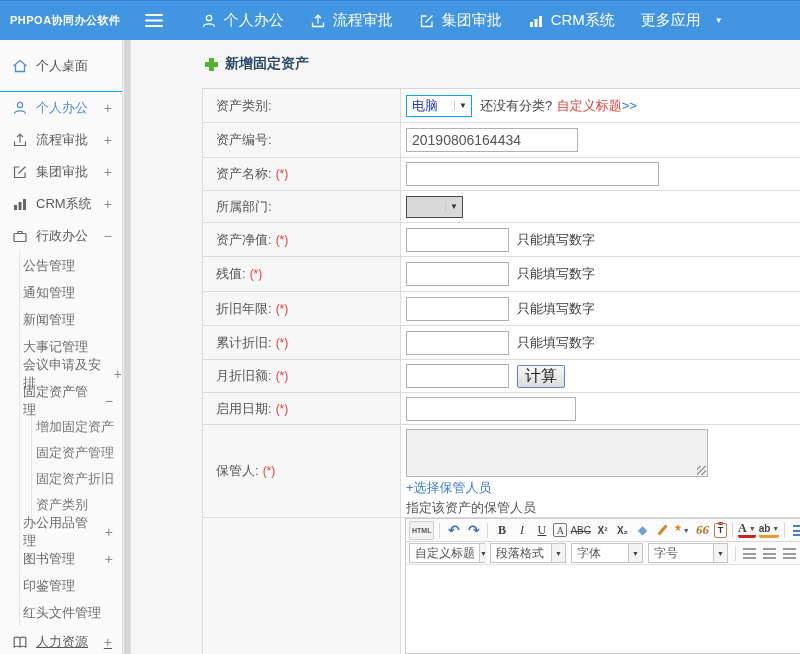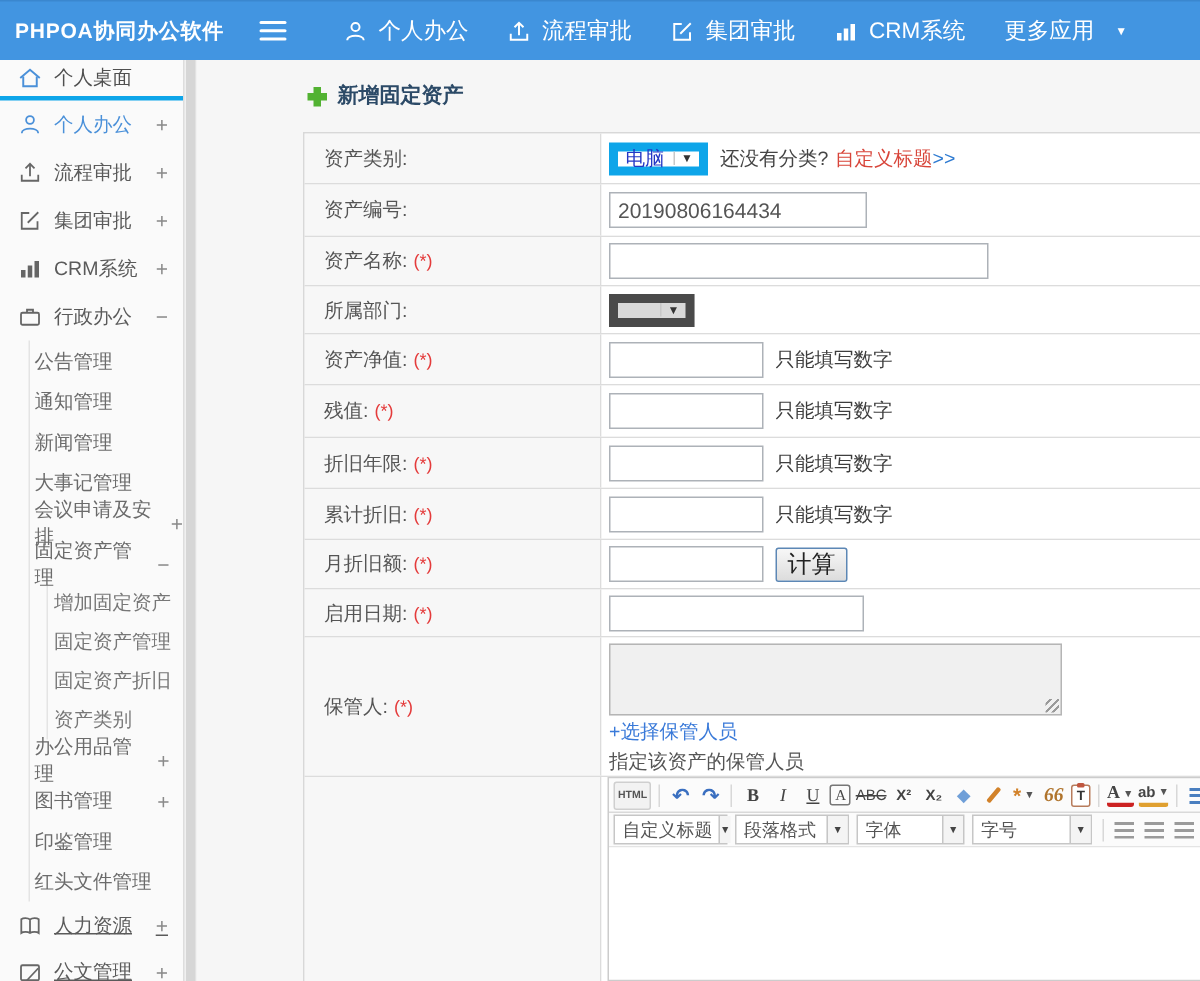--- a/index.html
+++ b/index.html
@@ -2,39 +2,39 @@
 <html><head>
 <meta charset="utf-8">
 <style>
   * { margin:0; padding:0; box-sizing:border-box; }
   html,body { width:800px; height:654px; overflow:hidden;
     font-family:"Liberation Sans","DejaVu Sans",sans-serif; background:#f6f6f6; }
 
   
   .navbar { position:absolute; top:0; left:0; width:800px; height:40px;
     background:#4295e1; display:flex; align-items:center; color:#fff; border-top:1px solid #3a87cf;}
-  .brand { font-size:14px; font-weight:bold; margin-left:10px; letter-spacing:.5px; }
+  .brand { font-size:11px; font-weight:bold; margin-left:10px; letter-spacing:.5px; }
   .hamburger { margin-left:24px; width:18px; height:14px; position:relative; cursor:pointer; }
   .hamburger i { position:absolute; left:0; top:0; width:18px; height:2.5px; background:#fff;
     box-shadow:0 5.5px 0 #fff, 0 11px 0 #fff; display:block; border-radius:1px;}
   .nav-items { display:flex; align-items:center; margin-left:38px; gap:26px; }
   .nav-item { display:flex; align-items:center; gap:7px; font-size:15px; cursor:pointer; white-space:nowrap;}
   .nav-item svg { display:block; }
   .more { display:flex; align-items:center; gap:14px; }
   .nav-caret { font-size:8px; line-height:1; }
 
   
   .sidebar { position:absolute; top:40px; left:0; width:131px; bottom:0;
     background:#fafafa; border-right:1px solid #e2e2e2; font-size:13px; color:#5a5a5a; }
   .sb-scroll { position:absolute; top:0; right:0; bottom:0; width:8px;
     background:#f0f0f0; border-left:1px solid #ddd; }
   .sb-scroll i { display:block; margin:0 auto; width:6px; height:100%; background:#d6d6d6; }
   .sb-inner { position:absolute; top:0; left:0; right:8px; bottom:0; overflow:hidden; }
-  .sb-desktop { height:27px; display:flex; align-items:center; gap:8px; padding-left:12px;
-    border-bottom:3px solid #0ea5e9; color:#4f4f4f; cursor:pointer;}
+  .sb-desktop { height:52px; display:flex; align-items:center; gap:8px; padding-left:12px;
+    border-bottom:1px solid #0ea5e9; color:#4f4f4f; cursor:pointer;}
   .sb-item { height:32px; display:flex; align-items:center; gap:8px; padding-left:12px; cursor:pointer; }
   .sb-item .lbl { flex:0 1 auto; }
   .sb-exp { margin-left:auto; margin-right:10px; color:#8a8a8a; font-size:14px; }
   .sb-item.active, .sb-item.active .lbl { color:#4a90d9; }
   .sb-sub { margin-left:19px; border-left:1px solid #e4e4e4; }
   .sb-sub .sb-item { height:27px; padding-left:3px; color:#6b6b6b; }
   .sb-sub .sb-exp { margin-right:9px; }
   .sb-sub .sb-exp.tight { margin-left:1px; margin-right:0; }
   .sb-sub2 { margin-left:11px; border-left:1px solid #e4e4e4; }
   .sb-sub2 .sb-item { height:26px; padding-left:4px; color:#777; }
@@ -50,21 +50,21 @@
   .page-title .t { font-size:14px; font-weight:bold; color:#2c4a67; }
 
   .form-table { position:absolute; left:71px; top:48px; right:0; height:566px;
     border-left:1px solid #d8d8d8; border-top:1px solid #d8d8d8; overflow:hidden; }
   .frow { display:flex; border-bottom:1px solid #dcdcdc; }
   .fcell-l { width:198px; flex:none; background:#f7f7f7; display:flex; align-items:center;
     padding-left:13px; font-size:13px; color:#555; border-right:1px solid #dcdcdc; gap:4px;}
   .req { color:#e43b3b; font-size:12px; }
   .fcell-r { flex:1; background:#fff; display:flex; align-items:center; padding-left:5px; gap:8px; overflow:hidden;}
 
-  .sel { display:inline-flex; align-items:center; border:6px solid #0ea5e9; background:#fff;
+  .sel { display:inline-flex; align-items:center; border:1px solid #0ea5e9; background:#fff;
     height:22px; padding:0 4px 0 5px; cursor:pointer; }
   .sel .v { font-size:13px; color:#2337c5; flex:1; }
   .sel .c { font-size:8px; color:#333; margin-left:6px; border-left:1px solid #c8c8c8; padding-left:4px;}
   .sel.cat { width:66px; }
   .sel.dept { width:57px; background:#d9d9d9; border-color:#4a4a4a; }
 
   .note { font-size:13px; color:#444; }
   .link-red { font-size:13px; color:#d8453a; cursor:pointer; }
   .link-blue { font-size:13px; color:#2d7ad1; cursor:pointer; }
 

